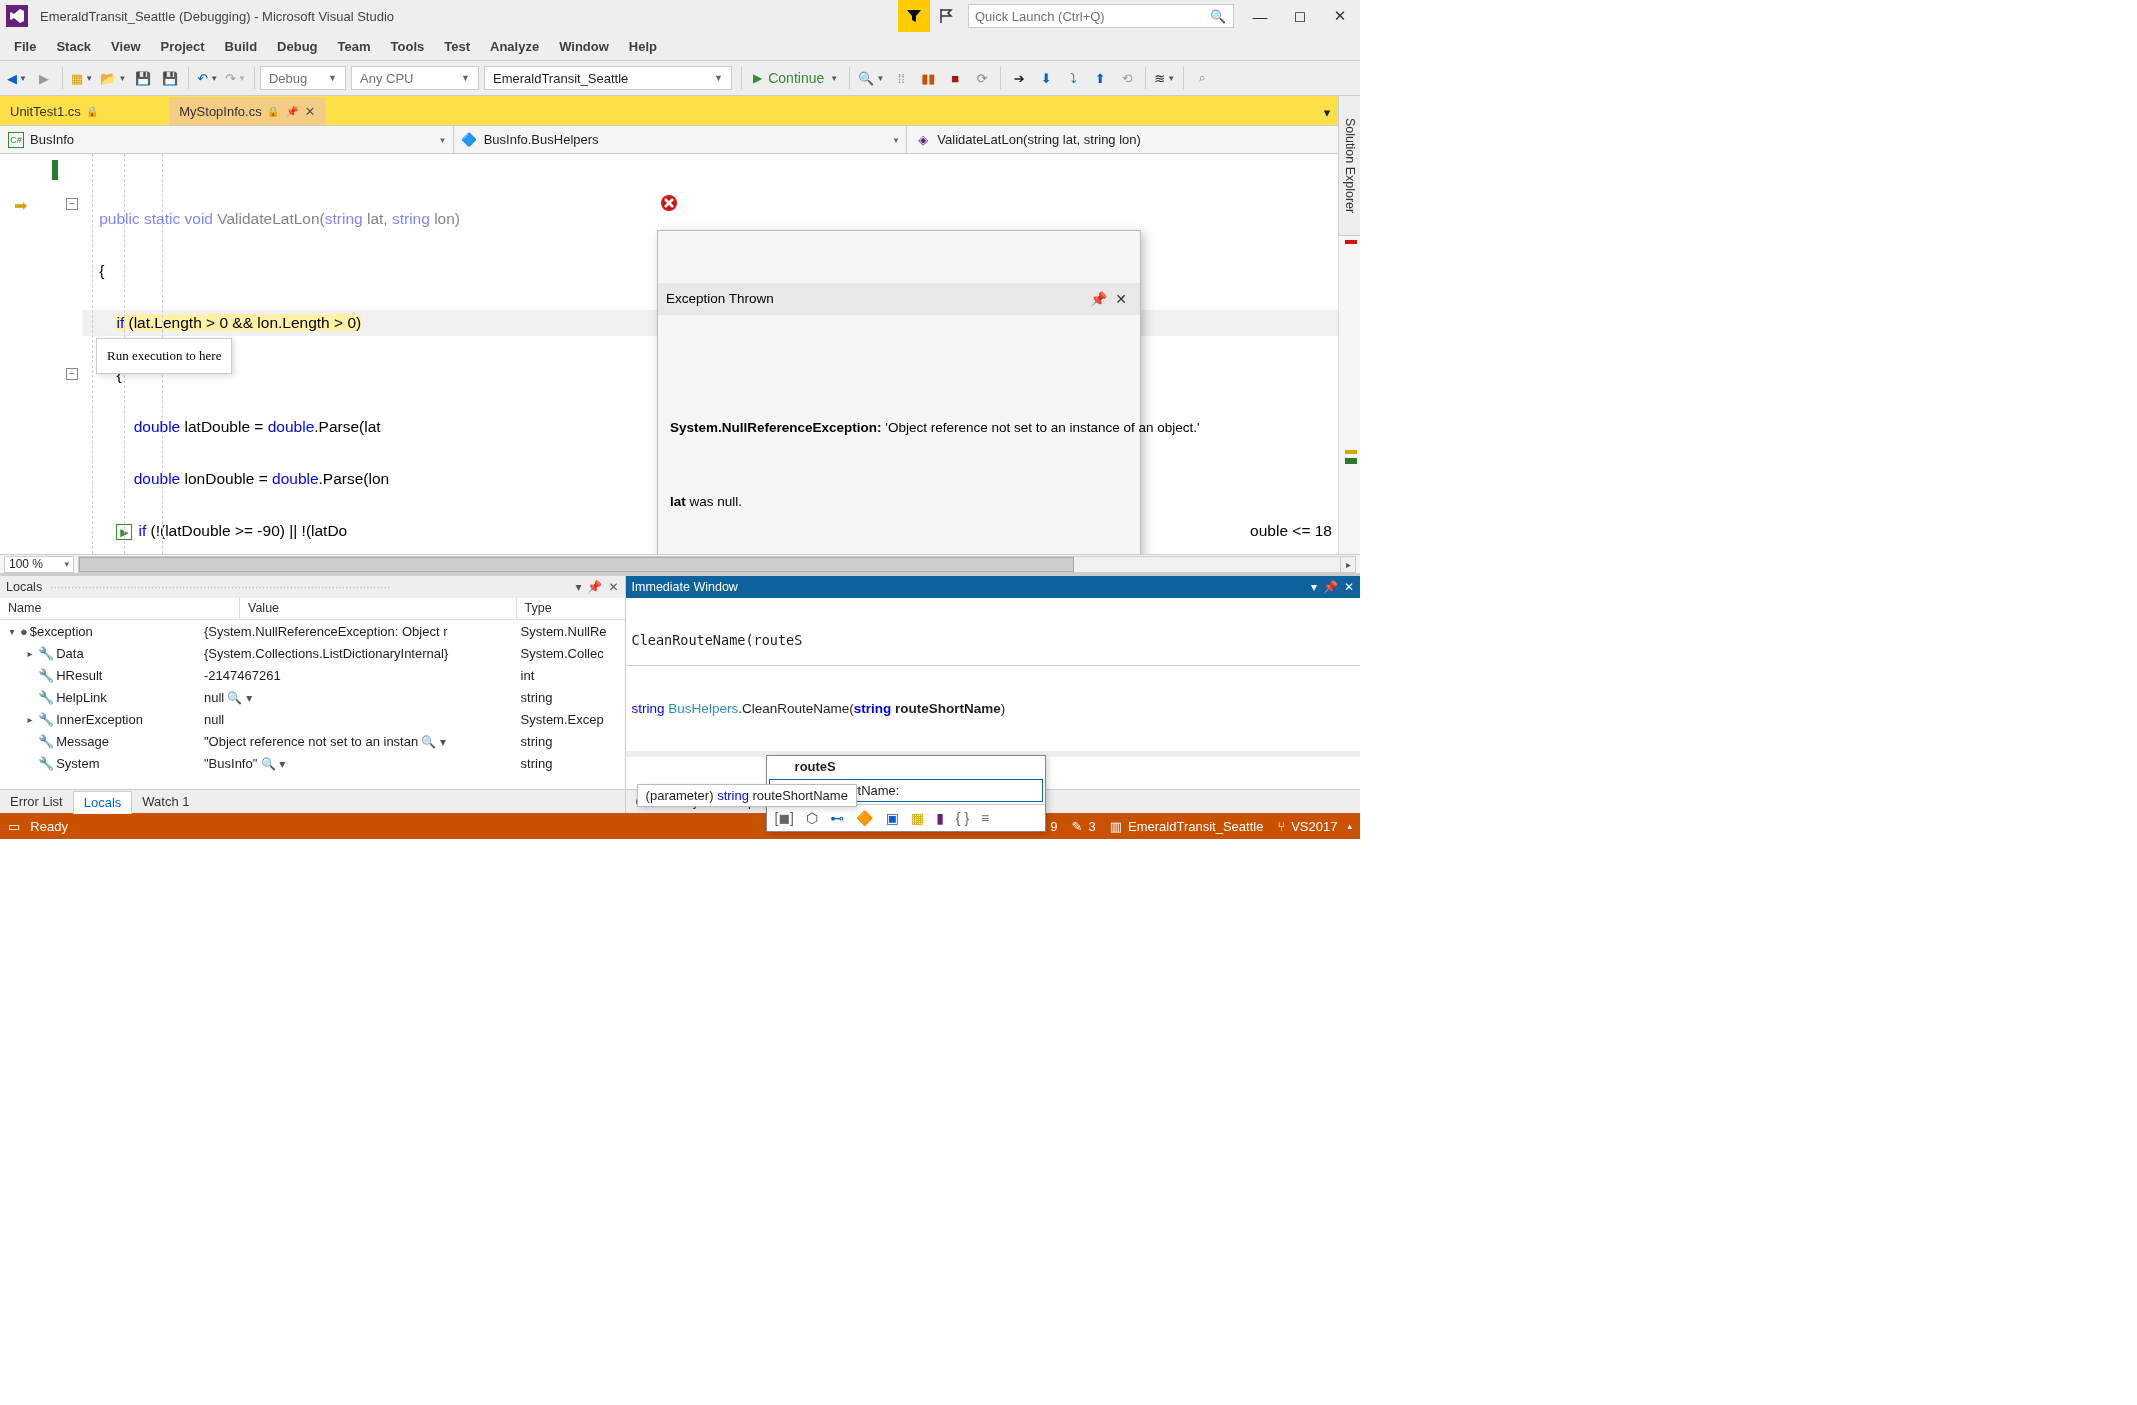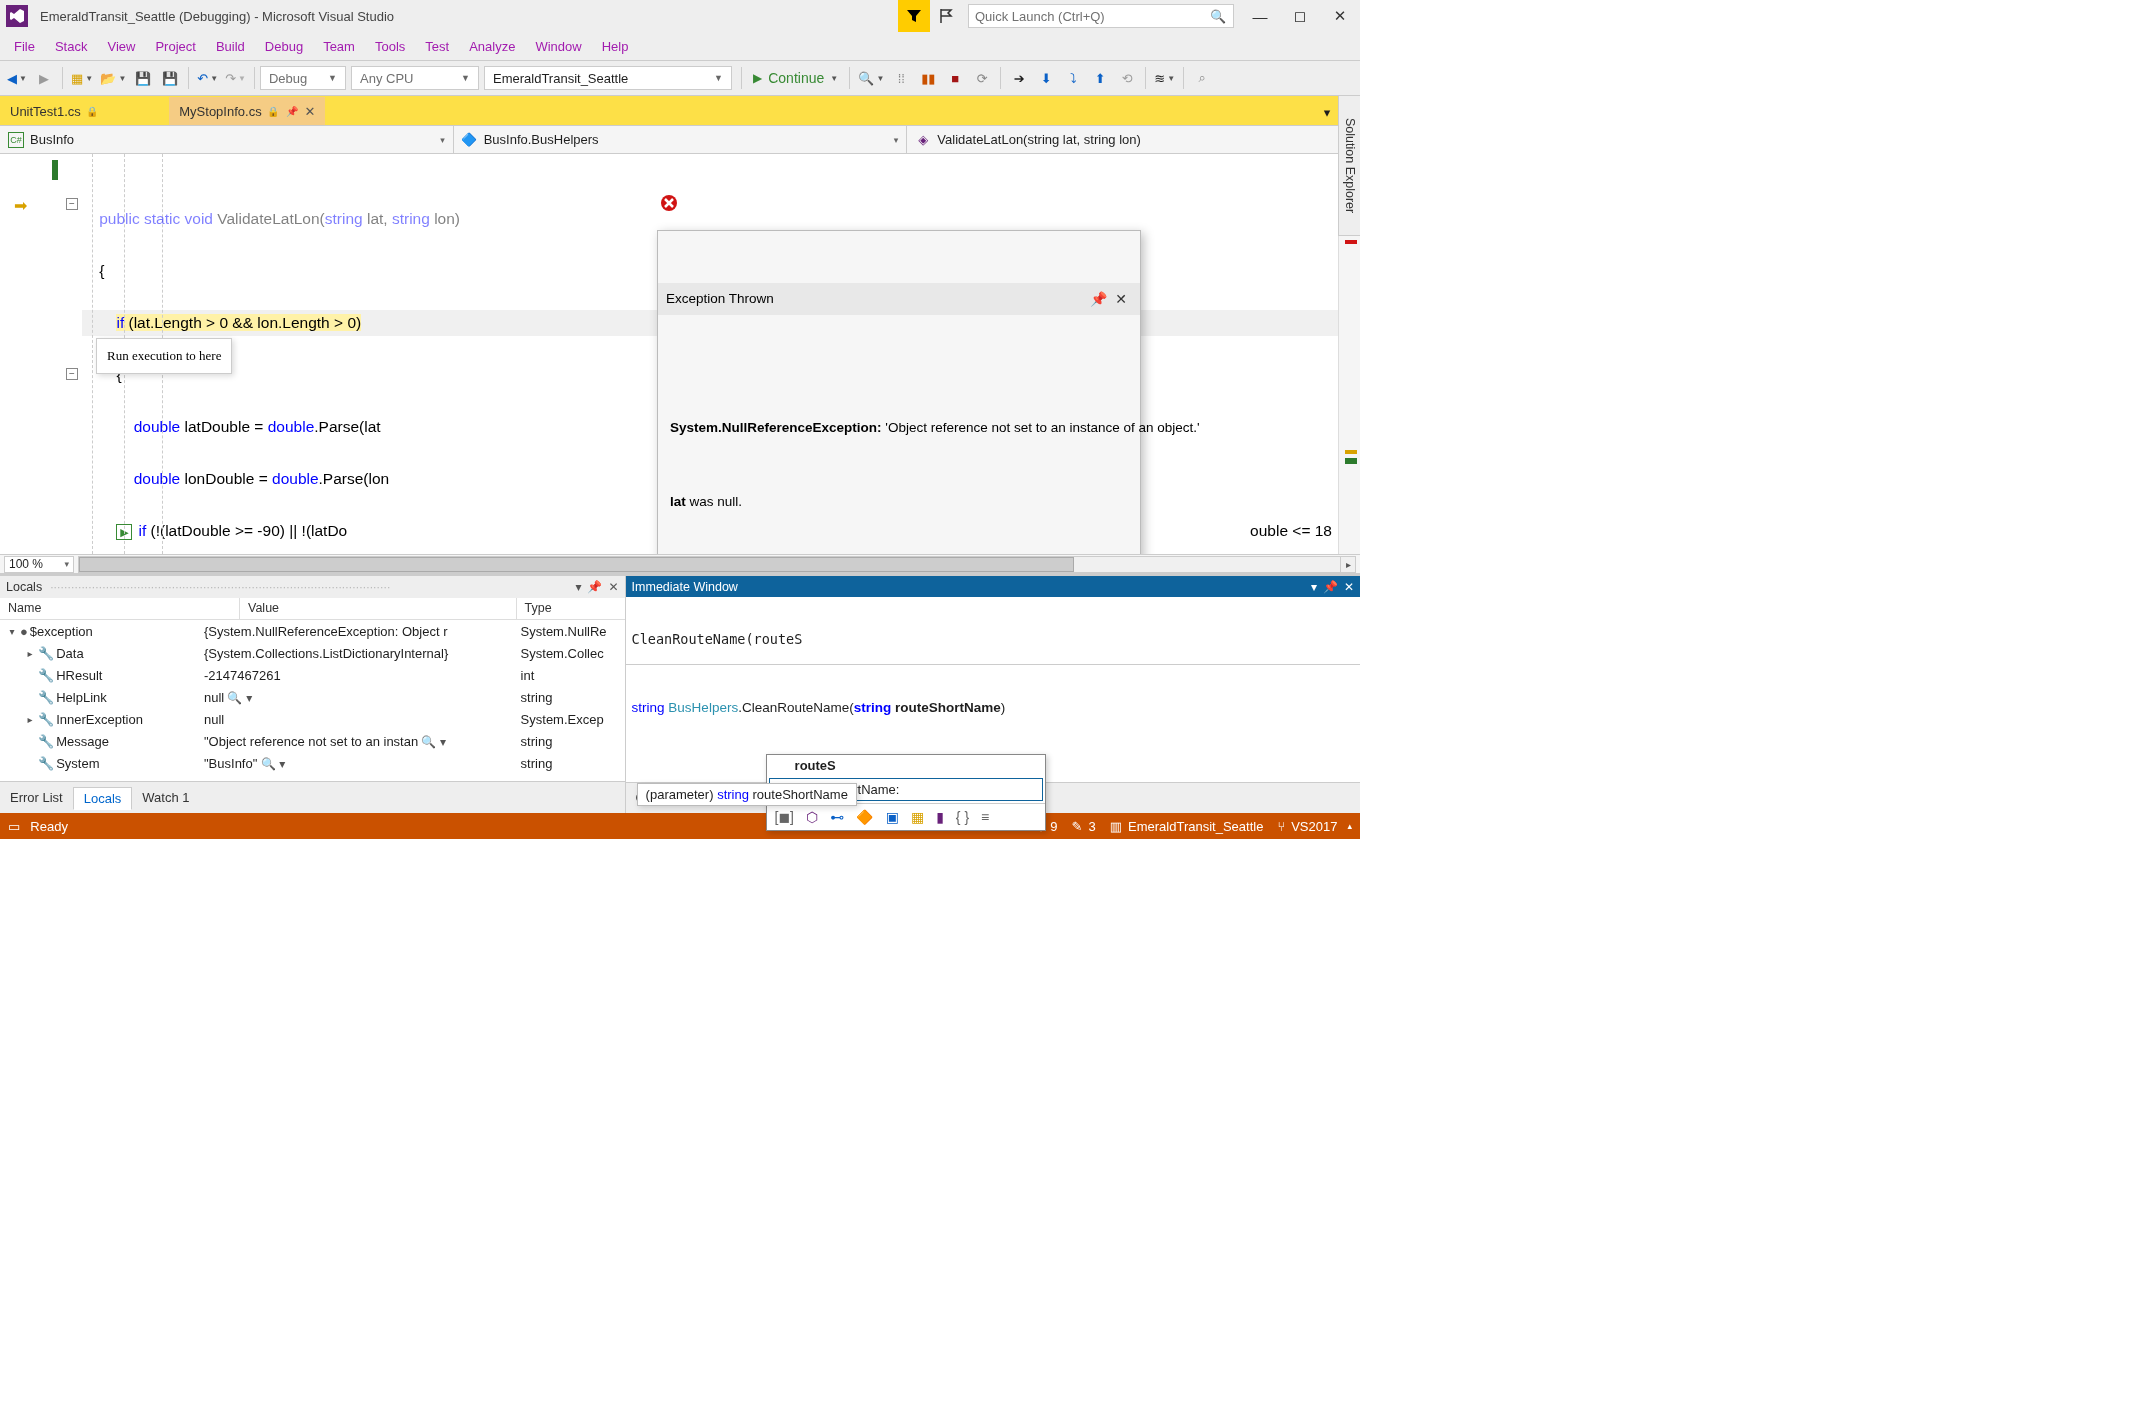--- a/index.html
+++ b/index.html
@@ -13,21 +13,21 @@
 .title-spacer { flex: 1; }
 .title-notif { width: 32px; height: 32px; background: #ffcc00; display: flex; align-items: center; justify-content: center; }
 .title-flag { width: 32px; height: 32px; display:flex; align-items:center; justify-content:center; color:#333; }
 .quick-launch { width: 266px; height: 24px; border: 1px solid #ccc; margin: 0 6px; display: flex; align-items: center; padding: 0 6px; color:#717171; background:#fff;}
 .quick-launch .ql-text{flex:1;}
 .win-btns { display:flex; }
 .win-btn { width: 40px; height: 32px; display:flex; align-items:center; justify-content:center; color:#333; font-size: 15px;}
 
 
 .menu-bar { height: 28px; display:flex; align-items:center; padding-left: 4px; background:#eee; }
-.menu-item { padding: 4px 10px; color:#a21caf; }
+.menu-item { padding: 4px 10px; color:#404040;font-weight:bold; }
 
 
 .toolbar { height: 36px; border-top:1px solid #ccc; border-bottom:1px solid #ccc; display:flex; align-items:center; padding: 0 4px; background:#eee; gap:1px;}
 .tb-btn { height:26px; min-width:26px; display:flex; align-items:center; justify-content:center; padding:0 2px; border:1px solid transparent;}
 .tb-sep { width:1px; height:22px; background:#ccc; margin:0 4px; }
 .tb-combo { height:24px; border:1px solid #ccc; background:#fff; color:#717171; display:flex; align-items:center; padding:0 8px; margin-right:4px;}
 .combo-arrow{ margin-left:auto; color:#666; font-size:9px;}
 .continue-btn { color:#388a34; display:flex; align-items:center; height:26px; padding:0 6px; font-size:14px; }
 .continue-btn .play{color:#388a34; margin-right:6px; font-size:12px;}
 
@@ -98,21 +98,21 @@
 .lg-val{flex:1;}
 .lg-typ{width:108px;border-right:none;}
 .locals-rows{flex:1;overflow:hidden;font-size:13px;}
 .lr{display:flex;height:22px;align-items:center;}
 .lr .c-name{width:200px;padding-left:4px;display:flex;align-items:center;gap:2px;white-space:nowrap;overflow:hidden;}
 .lr .c-val{flex:1;padding-left:4px;white-space:nowrap;overflow:hidden;}
 .lr .c-typ{width:108px;padding-left:4px;white-space:nowrap;overflow:hidden;}
 .tree-arr{width:12px;display:inline-block;text-align:center;color:#555;font-size:10px;}
 .wrench{color:#555;}
 .magnify{color:#555;font-size:12px;}
-.panel-tabs{height:32px;display:flex;align-items:center;border-top:1px solid #ccc;background:#eee;font-size:13px;}
+.panel-tabs{height:24px;display:flex;align-items:center;border-top:1px solid #ccc;background:#eee;font-size:13px;}
 .pt{padding:3px 10px;color:#333;}
 .pt.active{background:#fff;border:1px solid #ccc;border-bottom:1px solid #fff;margin-bottom:-1px;color:#0066cc;}
 
 
 .imm-input{height:36px;border-bottom:1px solid #ccc;padding:2px 6px;font-family:Consolas,monospace;font-size:13.5px;background:#fff;}
 .imm-hint{padding:3px 6px;font-size:13.5px;background:#fff;}
 .imm-hint .kw{color:#0000ff;}
 .imm-hint .typ{color:#2b91af;}
 .imm-hint b{font-weight:600;}
 .imm-body{flex:1;background:#eee;position:relative;}

